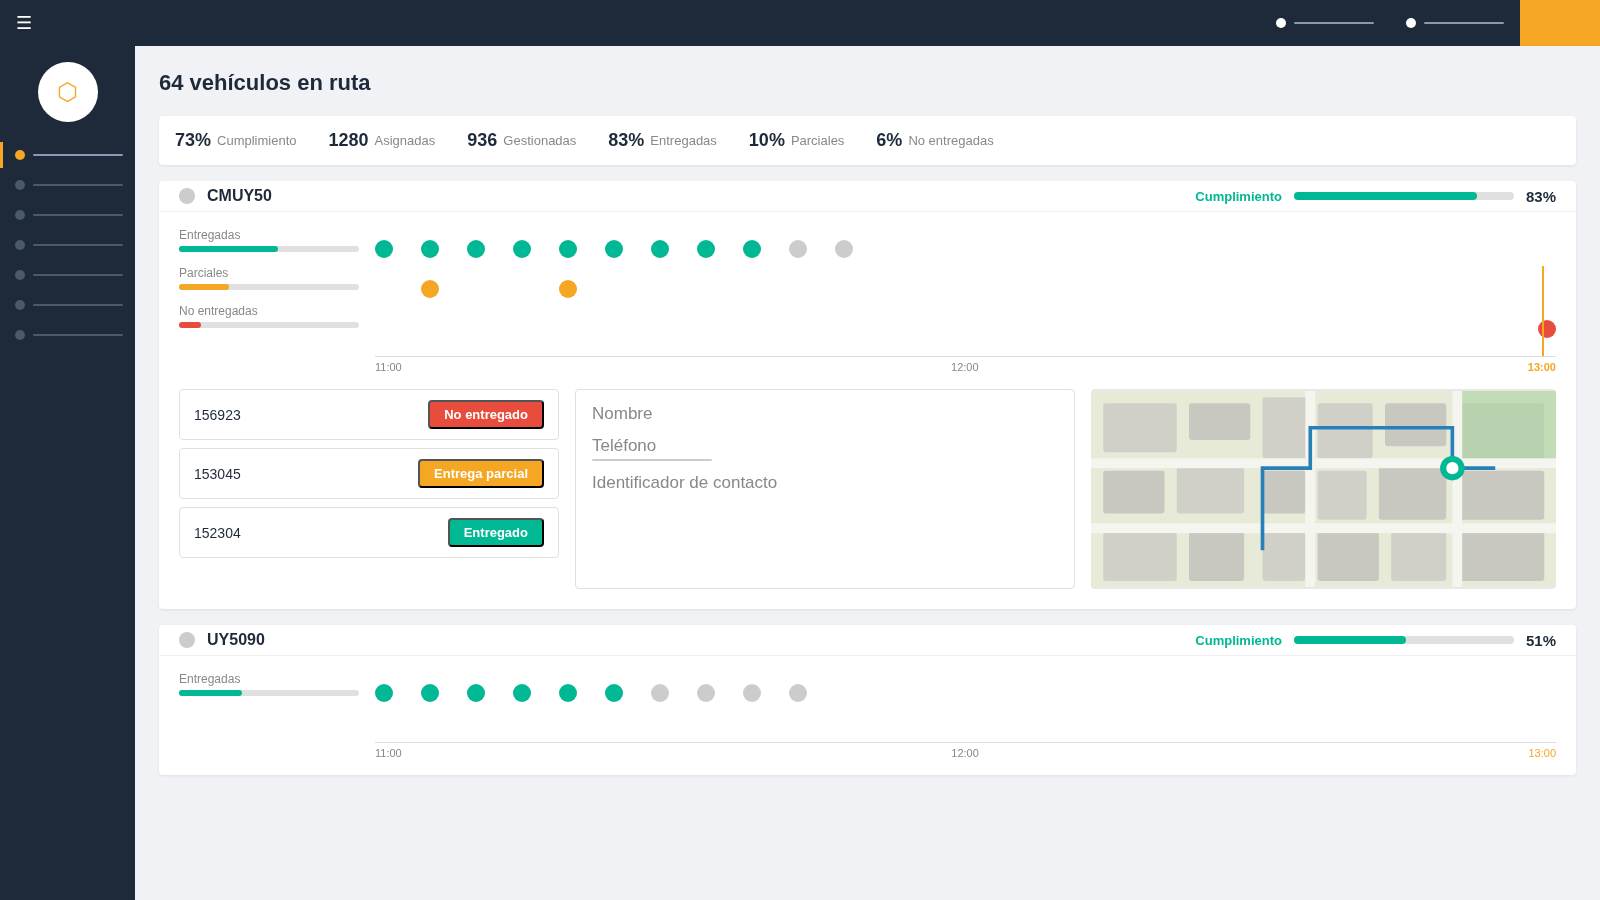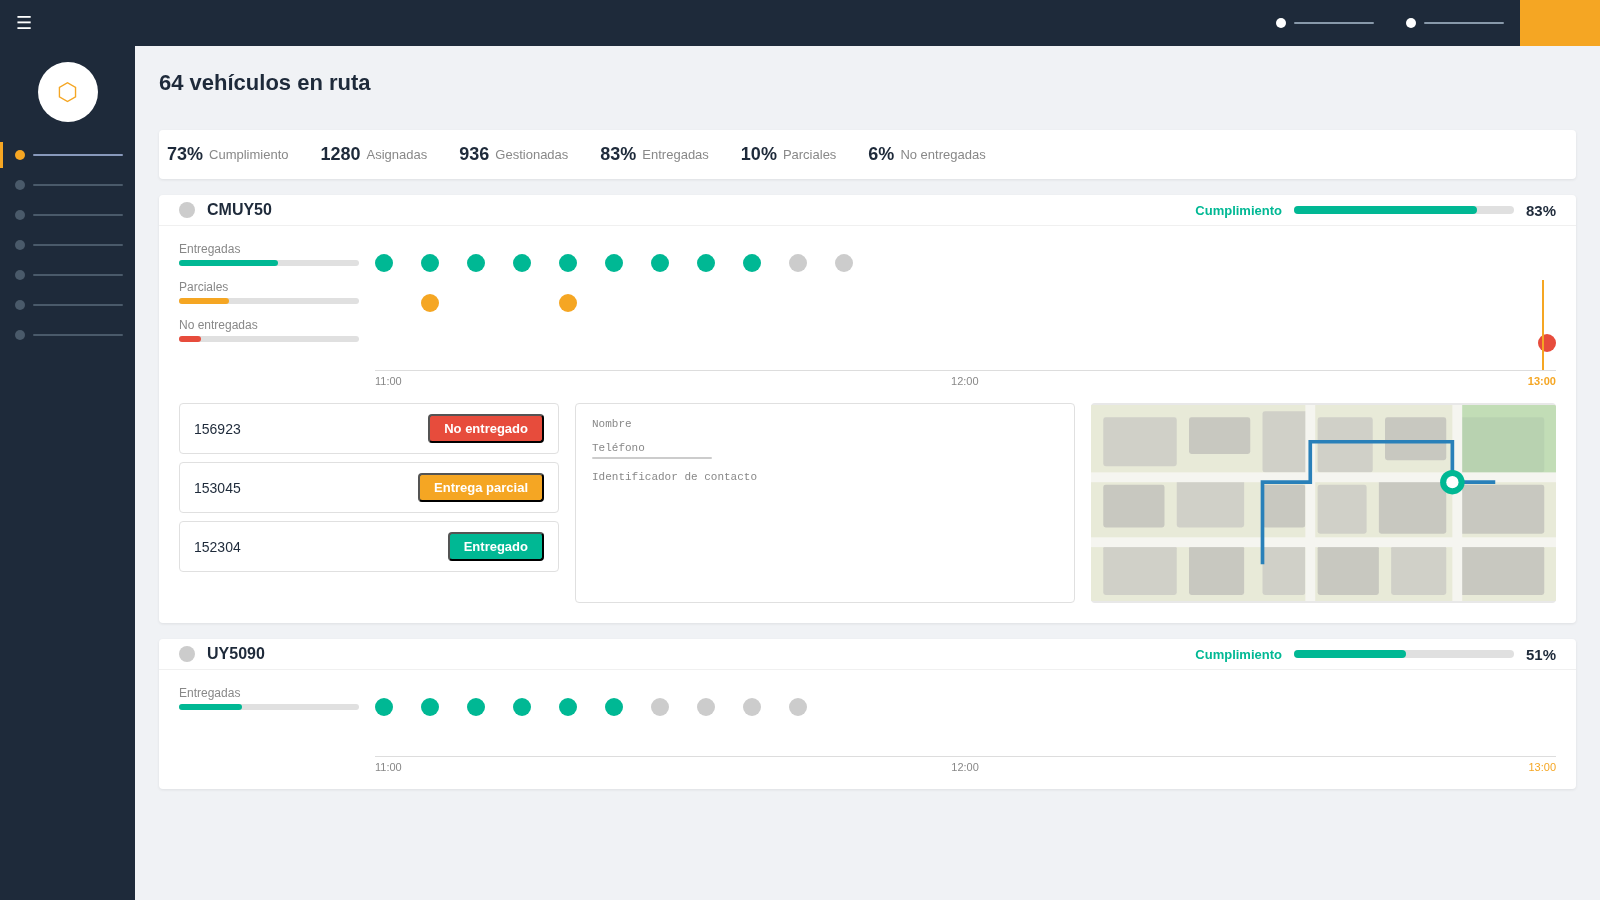--- a/index.html
+++ b/index.html
@@ -89,27 +89,27 @@
       flex: 1;
       overflow-y: auto;
       background: #f0f2f5;
       padding: 24px;
     }
 
     .page-title {
       font-size: 22px;
       font-weight: bold;
       color: #1e2a3a;
-      margin-bottom: 34px;
+      margin-bottom: 20px;
     }
 
     
     .stats-bar {
       background: white;
-      padding: 14px 8px;
+      padding: 14px 16px;
       border-radius: 4px;
       display: flex;
       align-items: center;
       gap: 32px;
       margin-bottom: 16px;
       box-shadow: 0 1px 3px rgba(0,0,0,0.08);
     }
     .stat-item { display: flex; align-items: center; gap: 6px; }
     .stat-number { font-size: 18px; font-weight: bold; color: #1e2a3a; }
     .stat-label { font-size: 13px; color: #888; }
@@ -185,21 +185,21 @@
     .badge-green { background: #00b894; }
 
     .contact-info {
       flex: 1;
       border: 1px solid #e0e0e0;
       border-radius: 4px;
       background: white;
       padding: 14px 16px;
     }
     .contact-row { margin-bottom: 12px; }
-    .contact-label { font-size: 11px; color: #888; margin-bottom: 3px; font-family: Liberation Mono, monospace; }
+    .contact-label { font-size: 17px; color: #888; margin-bottom: 3px; }
     .contact-value-bar { width: 120px; height: 2px; background: #ccc; border-radius: 1px; }
 
     .map-area {
       flex: 1;
       border-radius: 4px;
       overflow: hidden;
       min-height: 160px;
       background: #e8e8e8;
       position: relative;
     }

